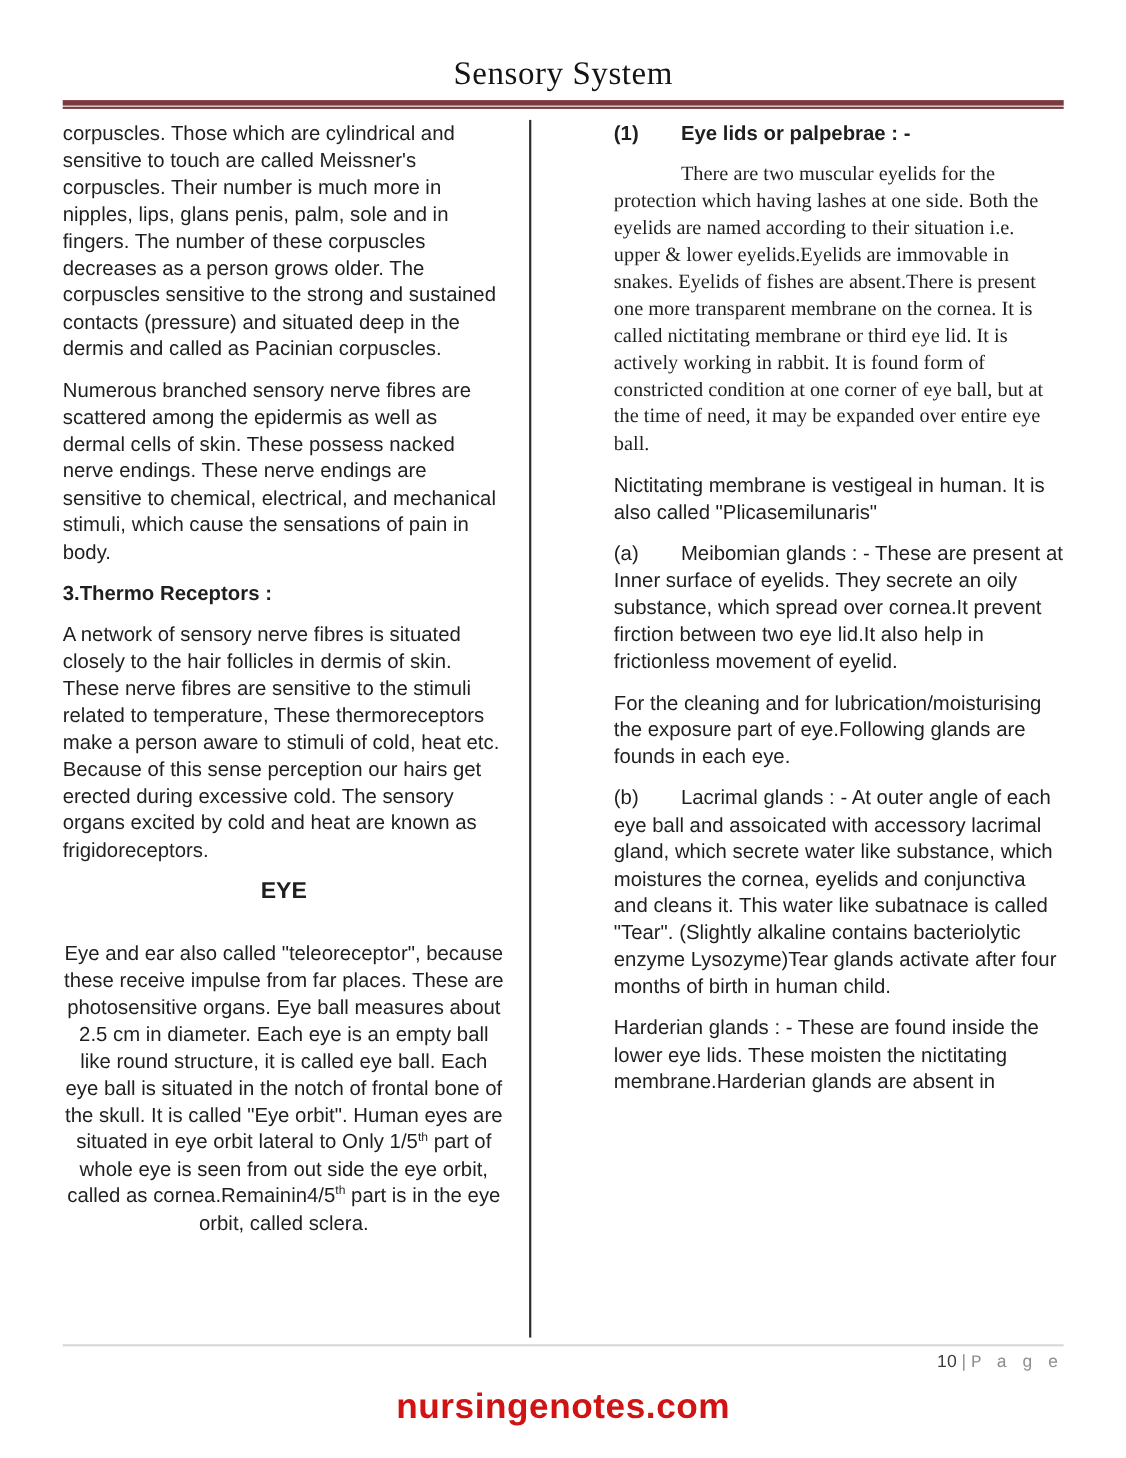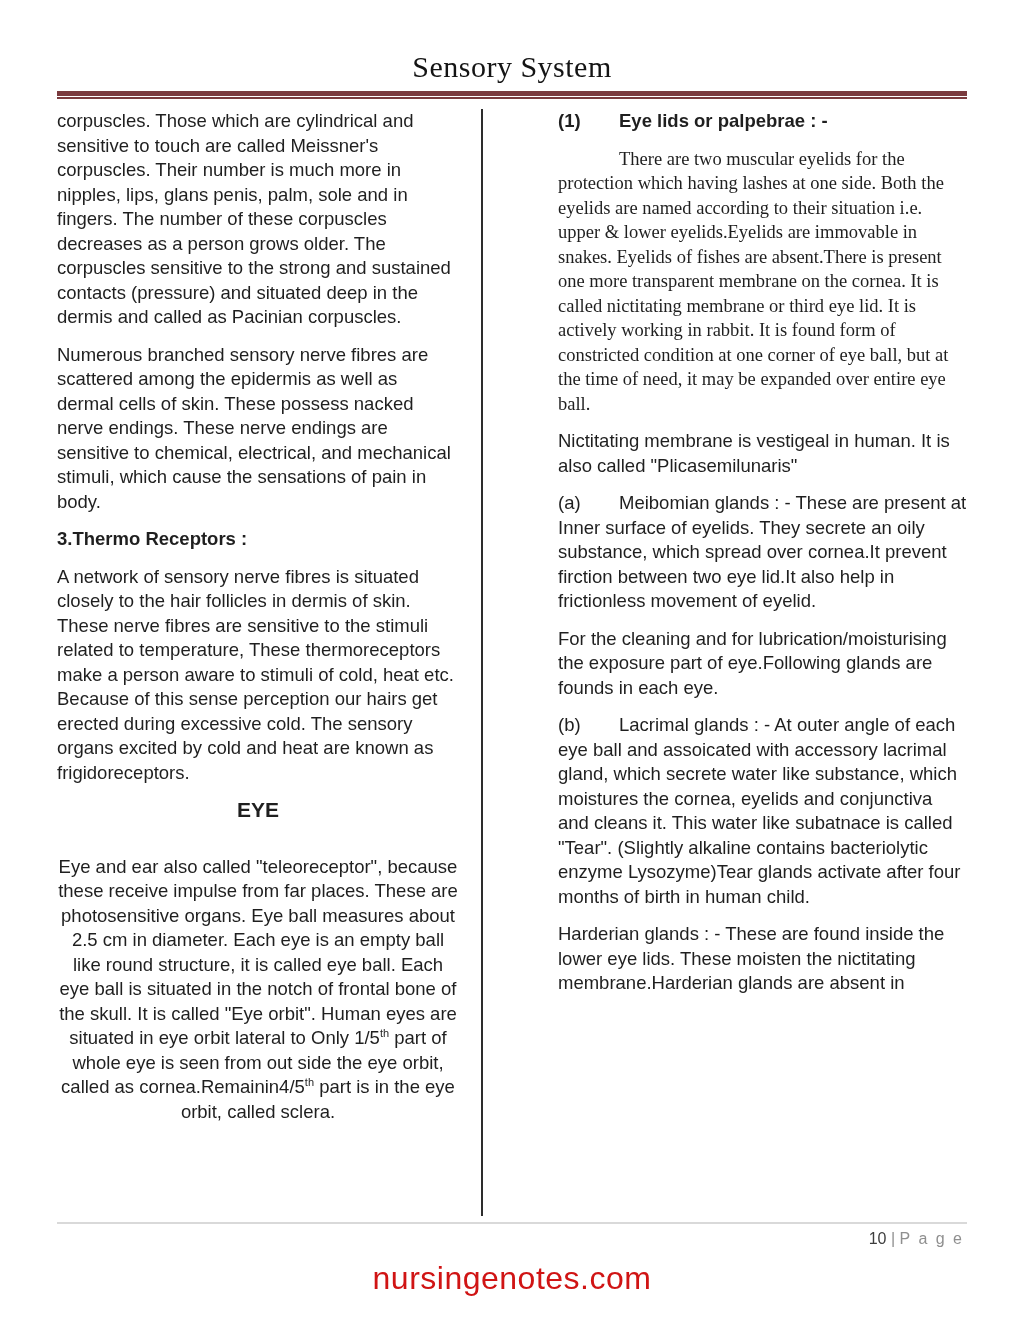--- a/index.html
+++ b/index.html
@@ -41,24 +41,24 @@
   .eye-h { text-align:center; font-weight:700; font-size:21px; margin:4px 0 32px 0; }
   .eye-p { text-align:center; }
   sup { font-size:11px; line-height:0; vertical-align:super; }
   b { font-weight:400; }
   .footer-rule { margin:0 57px; border-top:2px solid #d9d9d9; }
   .page-num {
     text-align:right; padding:6px 60px 0 0;
     font-size:16px; color:#3d3d3d;
   }
   .page-num .sep, .page-num .gray { color:#8f8f8f; }
-  .page-num .gray { letter-spacing:2px; }
+  .page-num .gray { letter-spacing:2px;font-family:Liberation Mono, monospace; }
   .site {
     text-align:center; margin:12px 0 28px 0;
-    font-size:32px; font-weight:400; color:#d01414;
+    font-size:32px; font-weight:700; color:#d01414;
     letter-spacing:0.5px;
   }
 </style>
 </head>
 <body>
 
 <div class="page">
 
   <div class="header">
     <h1 class="doc-title">Sensory System</h1>

